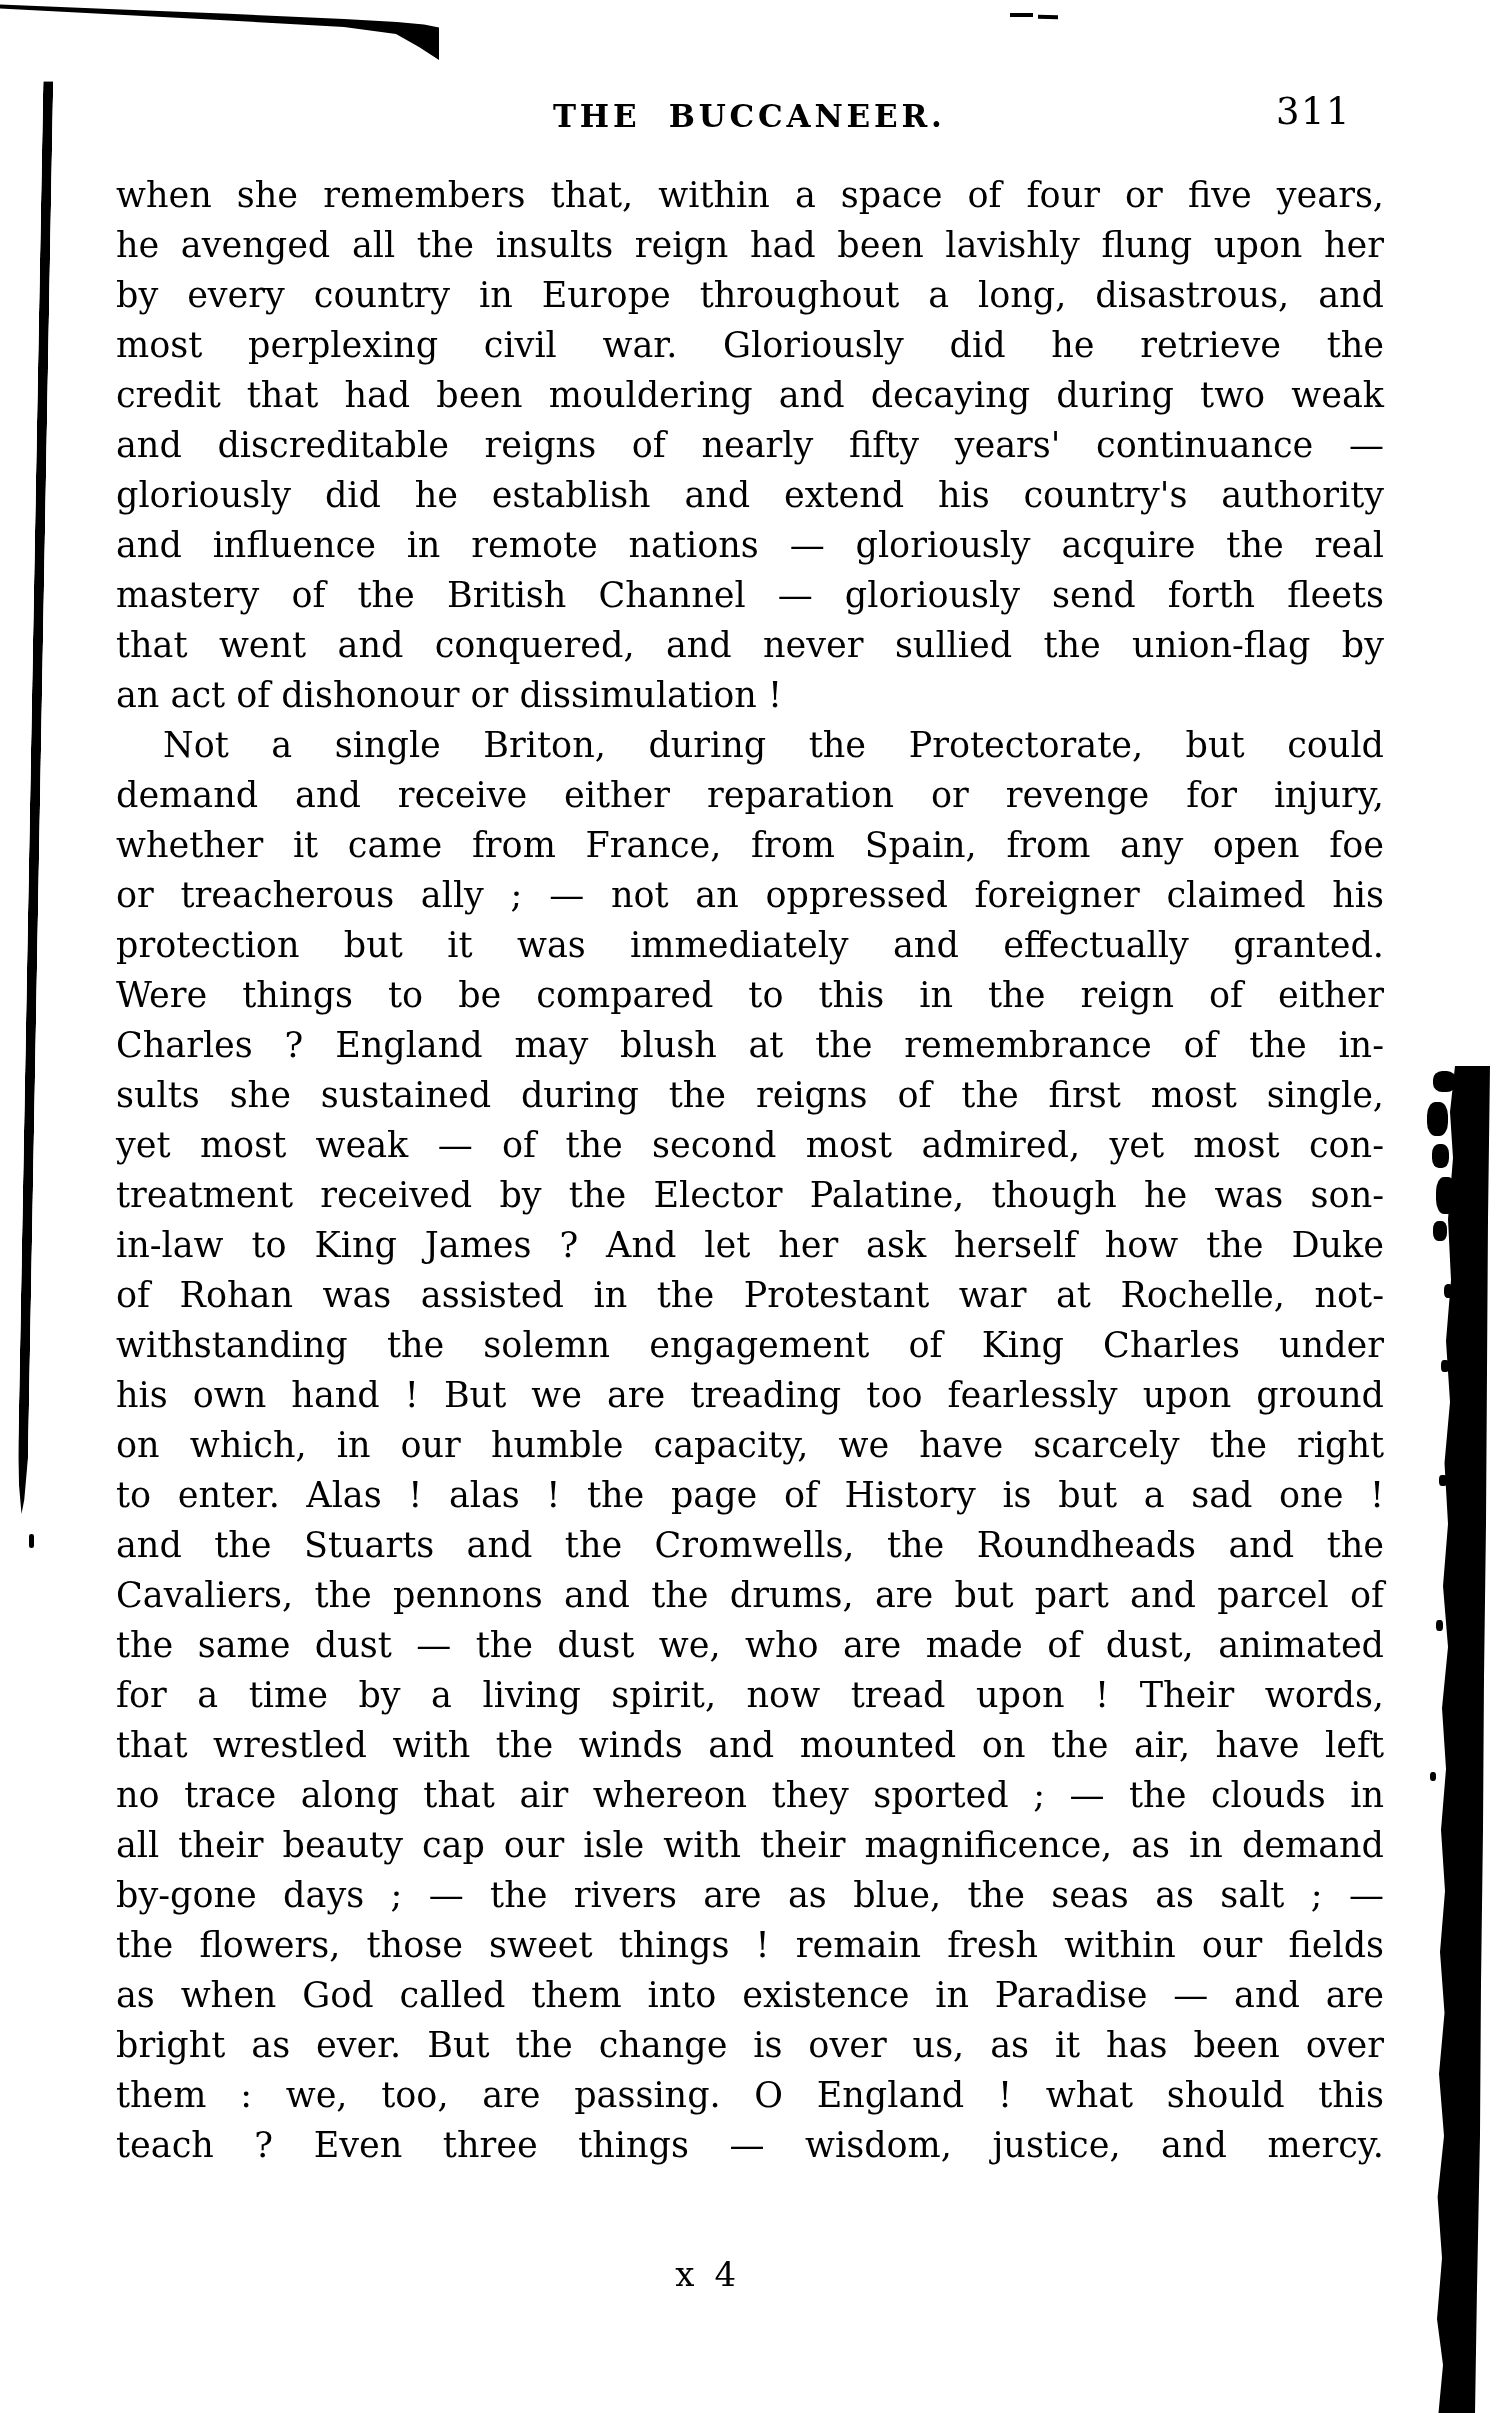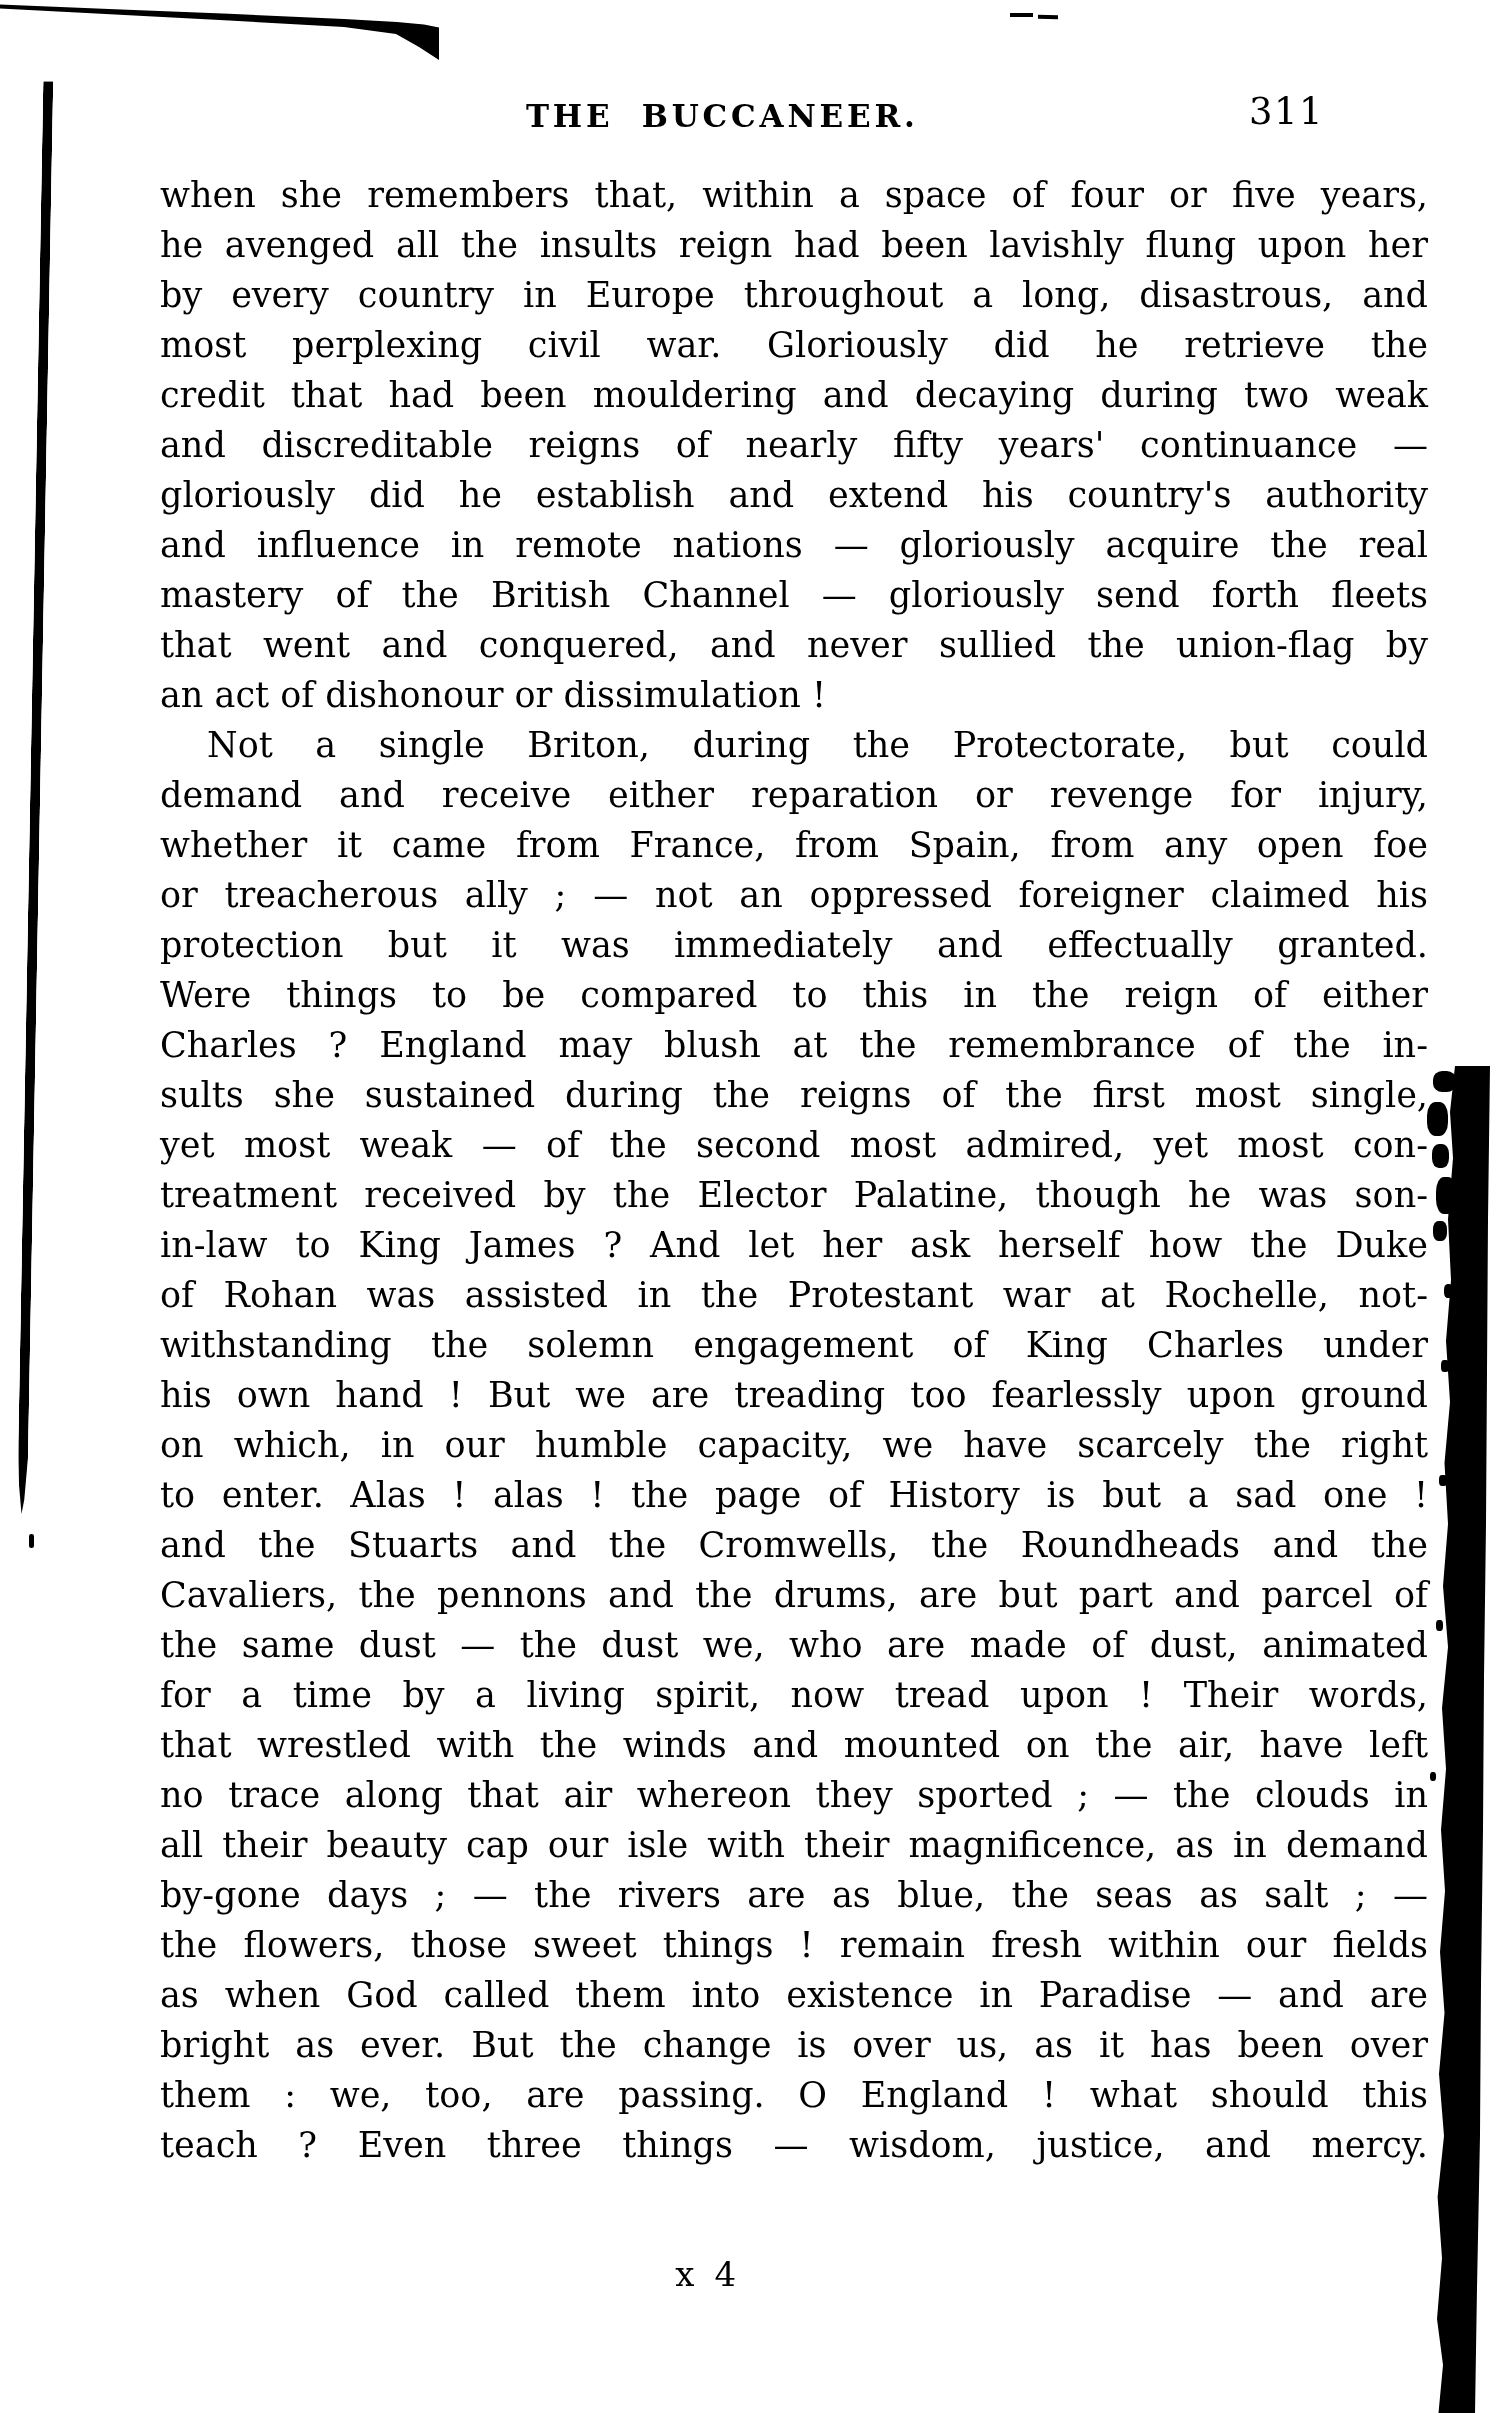--- a/index.html
+++ b/index.html
@@ -65,39 +65,38 @@
   .blob-3 { left: 1432px; top: 1144px; width: 17px; height: 24.4px; }
   .blob-4 { left: 1436px; top: 1177px; width: 20px; height: 37px; }
   .blob-5 { left: 1433px; top: 1221px; width: 13.8px; height: 20px; }
   .blob-6 { left: 1444px; top: 1284px; width: 9.2px; height: 13.8px; }
   .blob-7 { left: 1441px; top: 1360px; width: 7.6px; height: 12.2px; }
   .blob-8 { left: 1439px; top: 1475px; width: 7.6px; height: 10.7px; }
   .blob-9 { left: 1436px; top: 1620px; width: 6.9px;  height: 10.7px; }
   .blob-10{ left: 1430px; top: 1772px; width: 6.1px;  height: 9.2px; }
 
   
-  .header { position: absolute; left: 101px; top: 90px; width: 1268px; height: 53px; }
+  .header { position: absolute; left: 128px; top: 90px; width: 1268px; height: 53px; }
   .running-title {
     position: absolute; left: 425px; top: 7.6px;
     font-size: 31px; font-weight: bold;
     letter-spacing: 3.8px; word-spacing: 13.8px;
     white-space: nowrap;
   }
   .page-number {
     position: absolute; left: 1148px; top: 0px;
     font-size: 37px; font-weight: normal;
     letter-spacing: 1.5px;
   }
 
   .body-text {
     position: absolute; left: 116px; top: 170px;
     width: 1268px;
     font-size: 35px;
     line-height: 50px;
-    margin-left: 44px;
   }
   .line {
     text-align: justify;
     text-align-last: justify;
     white-space: normal;
   }
   .line.no-just { text-align-last: left; }
   .line.indent { text-indent: 47px; }
 
   .footer {

